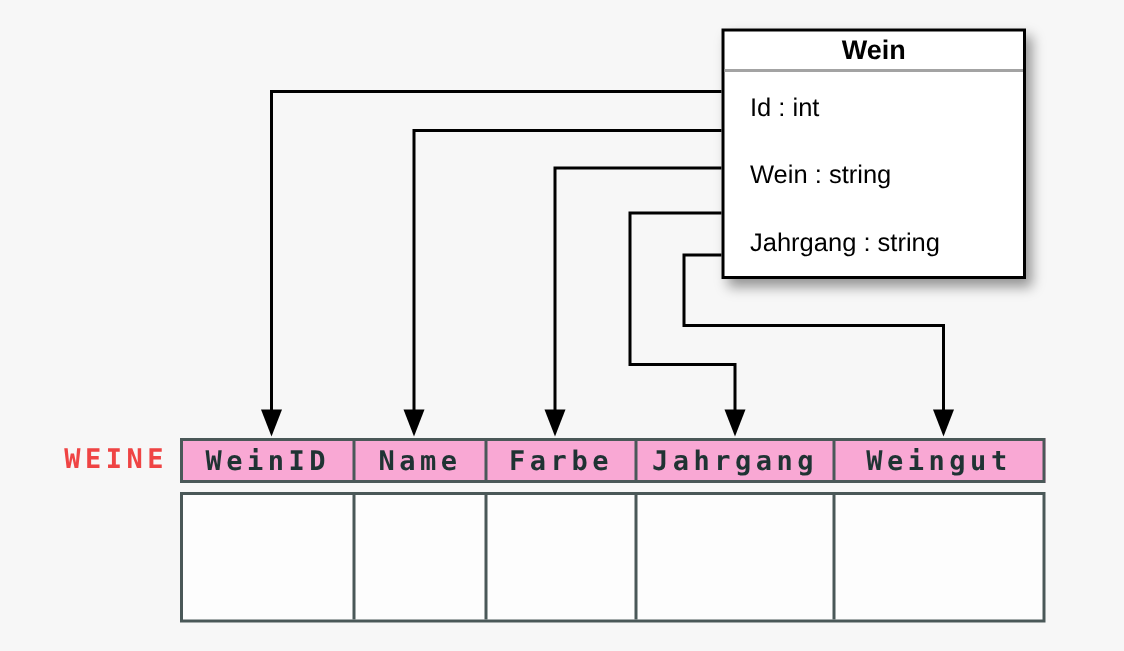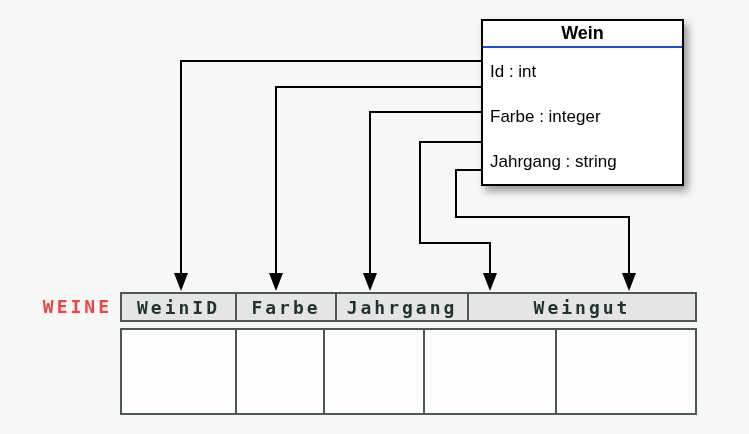--- a/index.html
+++ b/index.html
@@ -15,42 +15,42 @@
   svg.arrows{position:absolute;left:0;top:0;z-index:1;}
 
   
   .class-box{
     position:absolute;left:481px;top:19px;width:203px;height:167px;
     background:#ffffff;border:2px solid #000000;box-sizing:border-box;
     box-shadow:4px 5px 8px rgba(0,0,0,0.40);
     z-index:2;display:flex;flex-direction:column;
   }
   .class-title{
-    height:25px;border-bottom:2px solid #1d4ed8;
+    height:25px;border-bottom:2px solid #a3a3a3;
     font-weight:bold;font-size:18px;line-height:25px;
     text-align:center;color:#000000;flex:0 0 auto;
   }
   .class-attrs{flex:1 1 auto;display:flex;flex-direction:column;
     margin:0;padding:1px 0 0 0;list-style:none;}
   .class-attrs li{
     flex:1 1 0;font-size:17px;color:#000000;
-    display:flex;align-items:center;padding-left:7px;white-space:nowrap;
+    display:flex;align-items:center;padding-left:17px;white-space:nowrap;
   }
 
   
   .tbl-label{
     position:absolute;left:28px;top:292px;width:84px;height:30px;
     line-height:30px;text-align:right;
     font-family:"DejaVu Sans Mono","Liberation Mono",monospace;
     font-weight:bold;font-size:18px;letter-spacing:3px;color:#ef4444;
     z-index:2;
   }
   .tbl-header{
     position:absolute;left:120px;top:292px;width:577px;height:30px;
-    box-sizing:border-box;border:2px solid #4a5858;background:#e5e5e5;
+    box-sizing:border-box;border:2px solid #4a5858;background:#f9a8d4;
     display:flex;z-index:2;
   }
   .tbl-header .cell{
     box-sizing:border-box;border-right:2px solid #4a5858;
     display:flex;align-items:center;justify-content:center;
     font-family:"DejaVu Sans Mono","Liberation Mono",monospace;
     font-weight:bold;font-size:18px;letter-spacing:3px;color:#1f3333;
     white-space:nowrap;overflow:hidden;
   }
   .tbl-body{
@@ -84,29 +84,30 @@
       <polygon points="363,273 377,273 370,291"></polygon>
       <polygon points="483,273 497,273 490,291"></polygon>
       <polygon points="622,273 636,273 629,291"></polygon>
     </g>
   </svg>
 
   <div class="class-box">
     <div class="class-title">Wein</div>
     <ul class="class-attrs">
       <li>Id : int</li>
-      <li>Farbe : integer</li>
+      <li>Wein : string</li>
       <li>Jahrgang : string</li>
     </ul>
   </div>
 
   <div class="tbl-label">WEINE</div>
 
   <div class="tbl-header">
     <div class="cell c1">WeinID</div>
+    <div class="cell c2">Name</div>
     <div class="cell c3">Farbe</div>
     <div class="cell c4">Jahrgang</div>
     <div class="cell c5">Weingut</div>
   </div>
 
   <div class="tbl-body">
     <div class="cell c1"></div>
     <div class="cell c2"></div>
     <div class="cell c3"></div>
     <div class="cell c4"></div>

